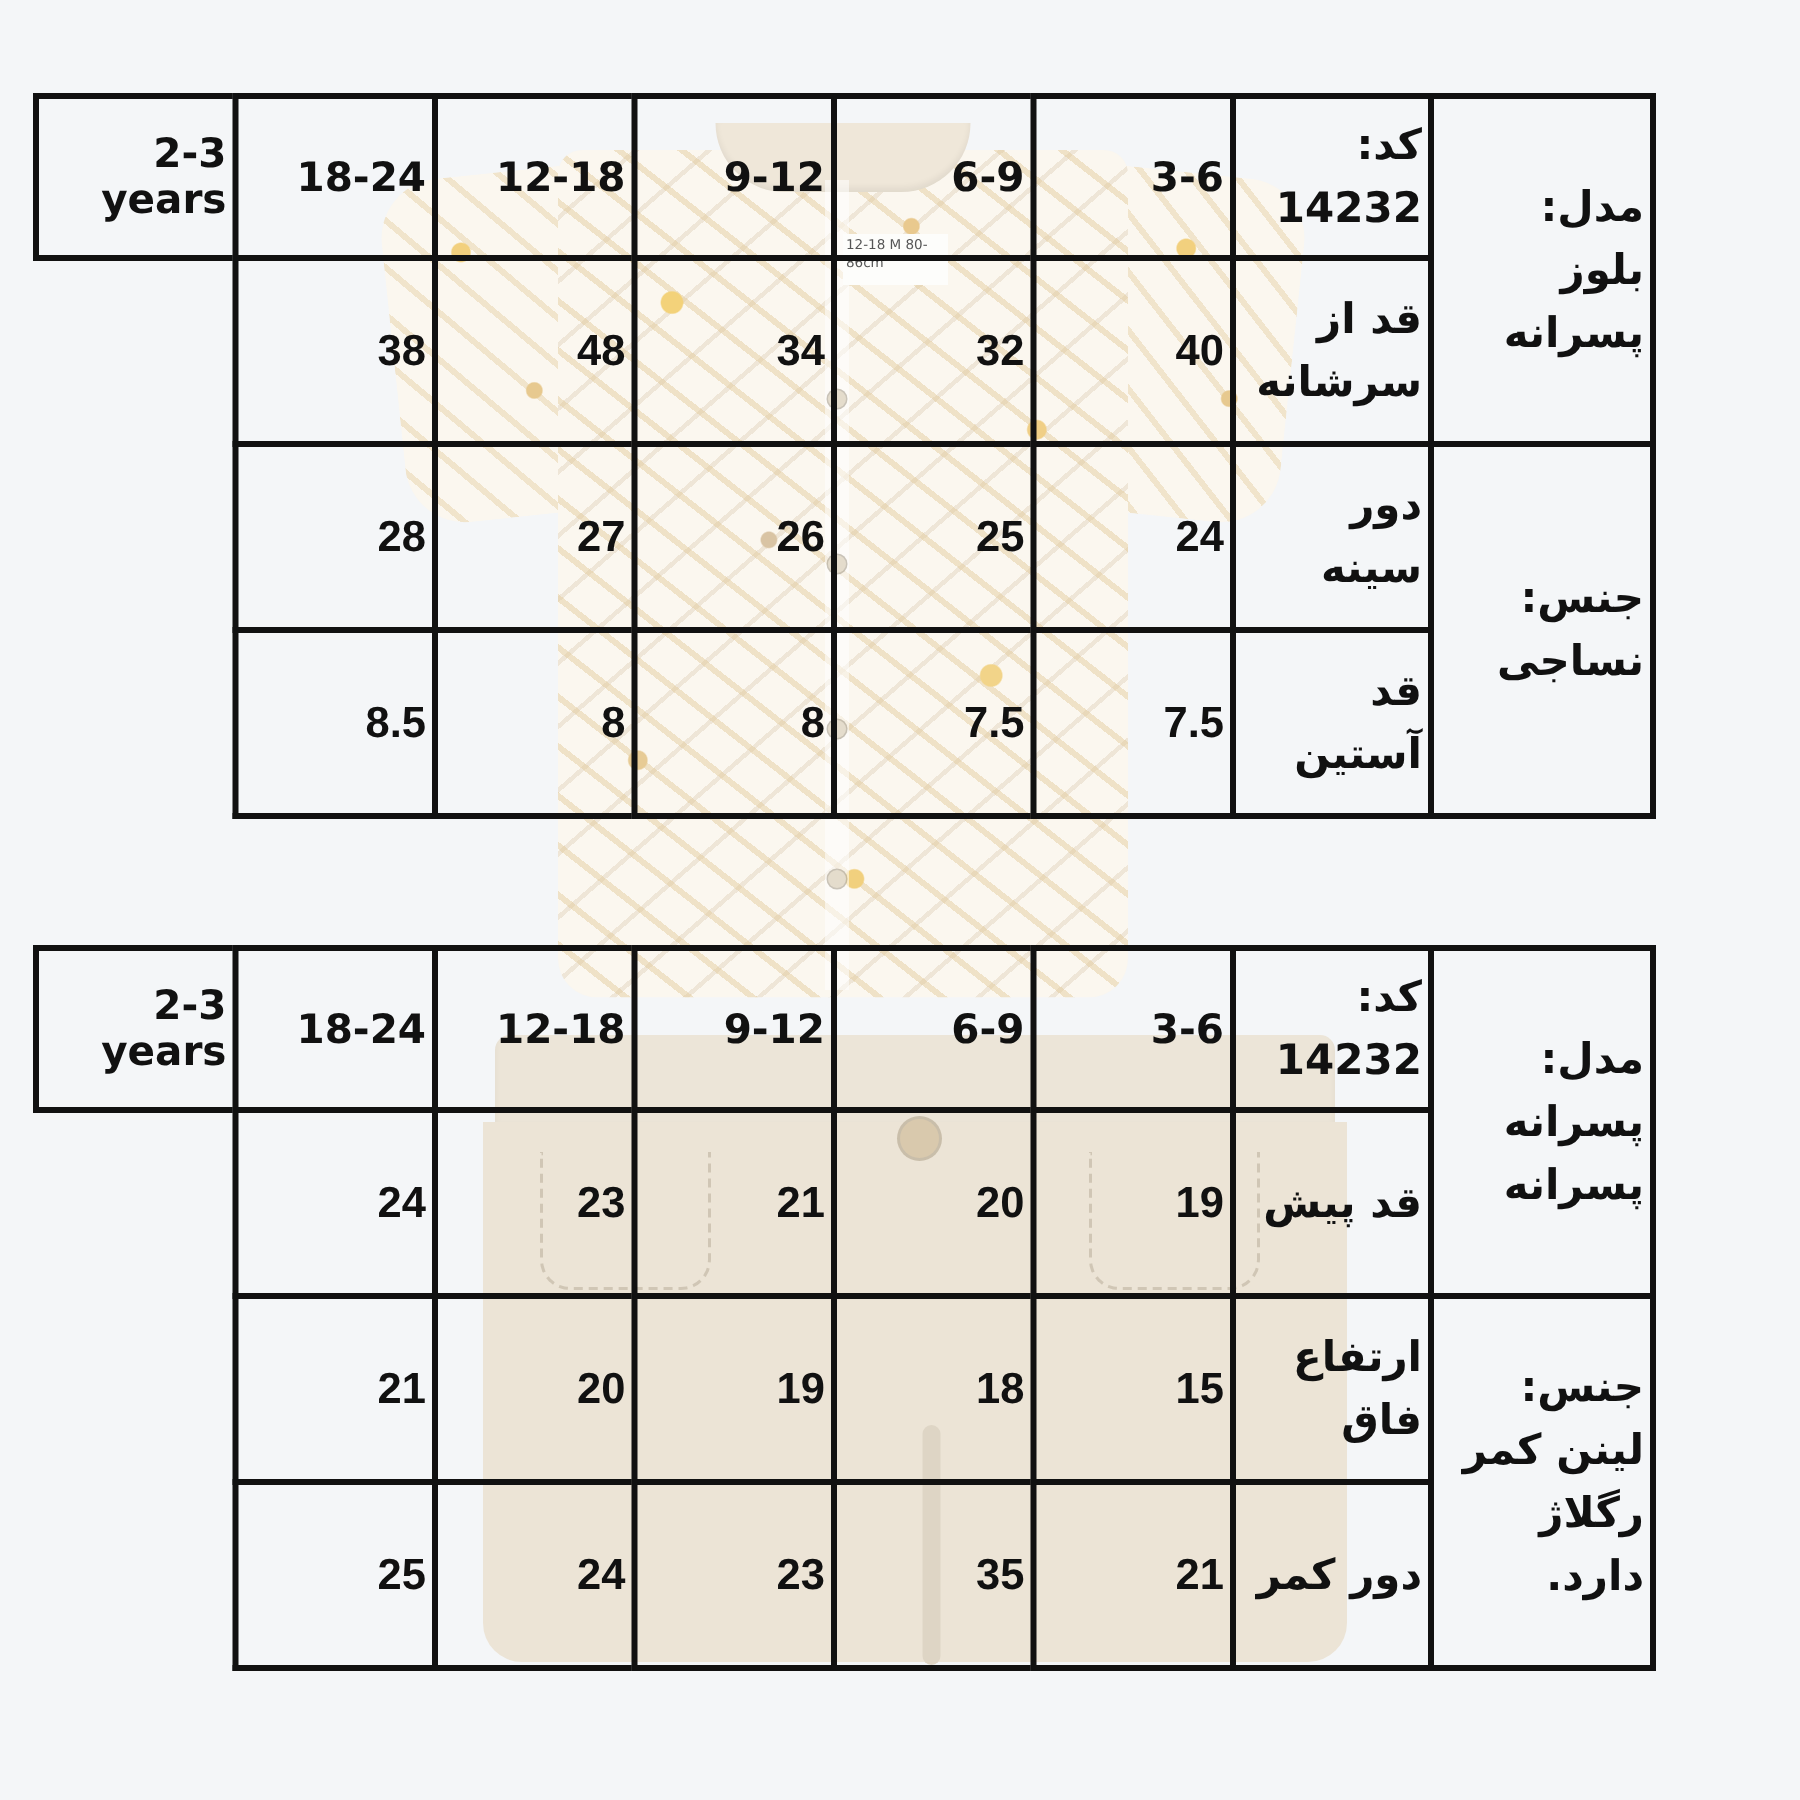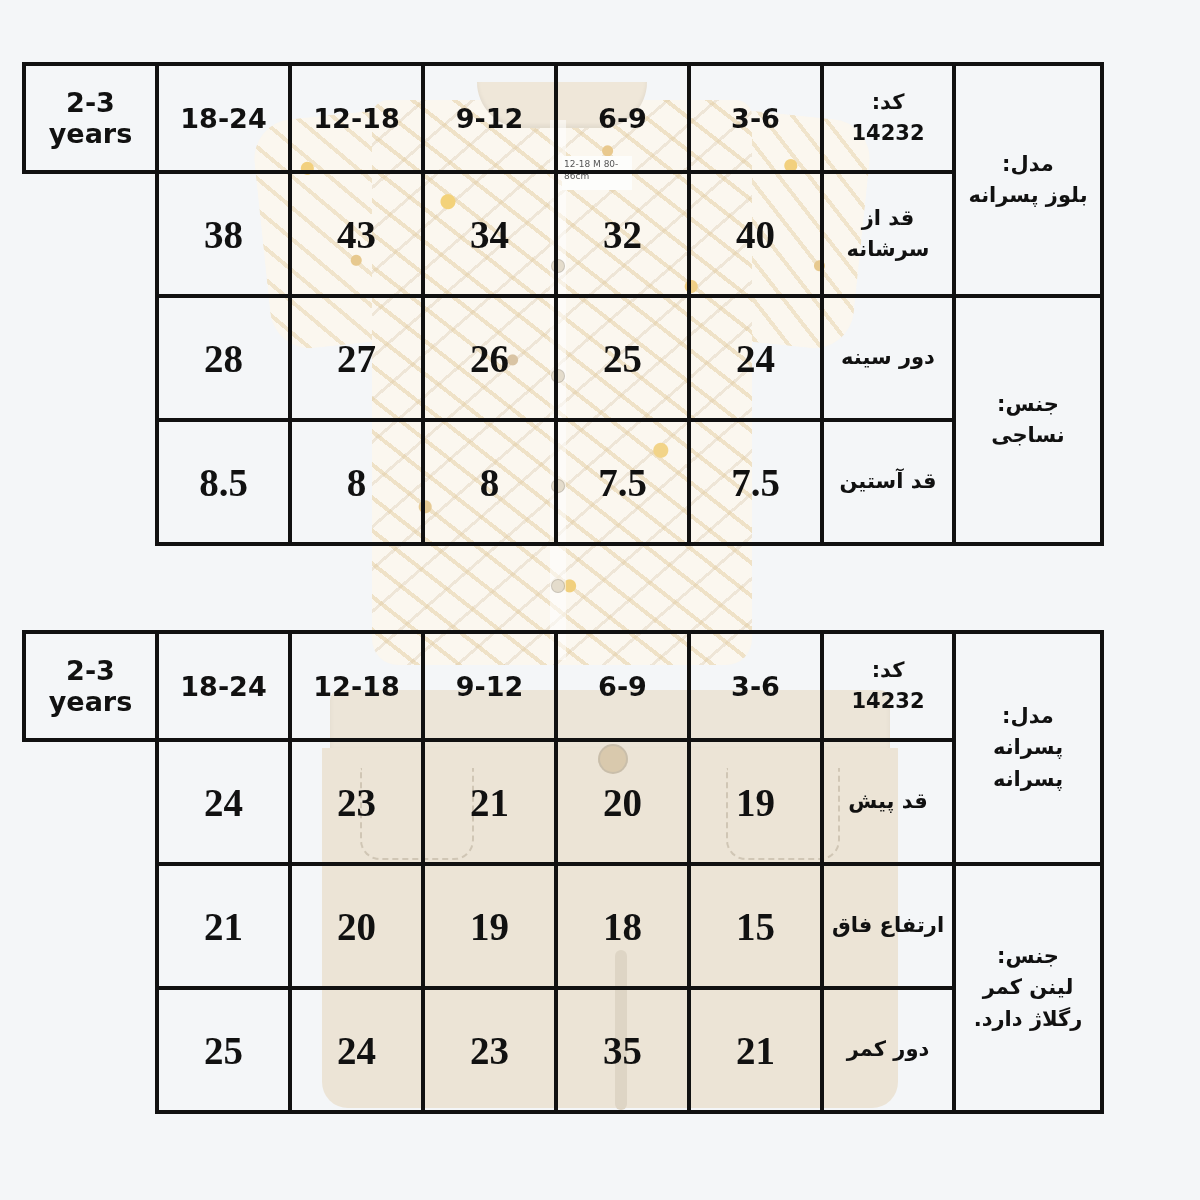--- a/index.html
+++ b/index.html
@@ -169,38 +169,38 @@
   }
 
   table.size-table {
     position: absolute;
     border-collapse: collapse;
     table-layout: fixed;
     direction: rtl;
   }
   table.size-table td {
     border: 4px solid #111;
-    text-align: center;
+    text-align: right;
     vertical-align: middle;
     font-weight: bold;
     color: #111;
     padding: 2px 4px;
   }
   .c-model { width: 148px; }
   .c-attr  { width: 132px; }
   .c-size  { width: 133px; }
 
   .fa {
     font-family: "DejaVu Sans", sans-serif;
-    font-size: 21px;
+    font-size: 28px;
     line-height: 1.5;
   }
   .num {
-    font-family: Liberation Serif, serif;
-    font-size: 39px;
+    font-family: Liberation Sans, sans-serif;
+    font-size: 29px;
     direction: ltr;
   }
   .size-head {
     font-family: "DejaVu Sans", sans-serif;
     font-size: 27px;
     direction: ltr;
   }
 
   #table-top { left: 22px; top: 62px; }
   #table-bottom { left: 22px; top: 630px; }
@@ -264,21 +264,21 @@
         <td class="size-head">9-12</td>
         <td class="size-head">12-18</td>
         <td class="size-head">18-24</td>
         <td class="size-head">2-3 years</td>
       </tr>
       <tr class="row-d">
         <td class="fa">قد از سرشانه</td>
         <td class="num">40</td>
         <td class="num">32</td>
         <td class="num">34</td>
-        <td class="num">43</td>
+        <td class="num">48</td>
         <td class="num">38</td>
       </tr>
       <tr class="row-d">
         <td rowspan="2" class="fa">
           <div>جنس:</div>
           <div>نساجی</div>
         </td>
         <td class="fa">دور سینه</td>
         <td class="num">24</td>
         <td class="num">25</td>

